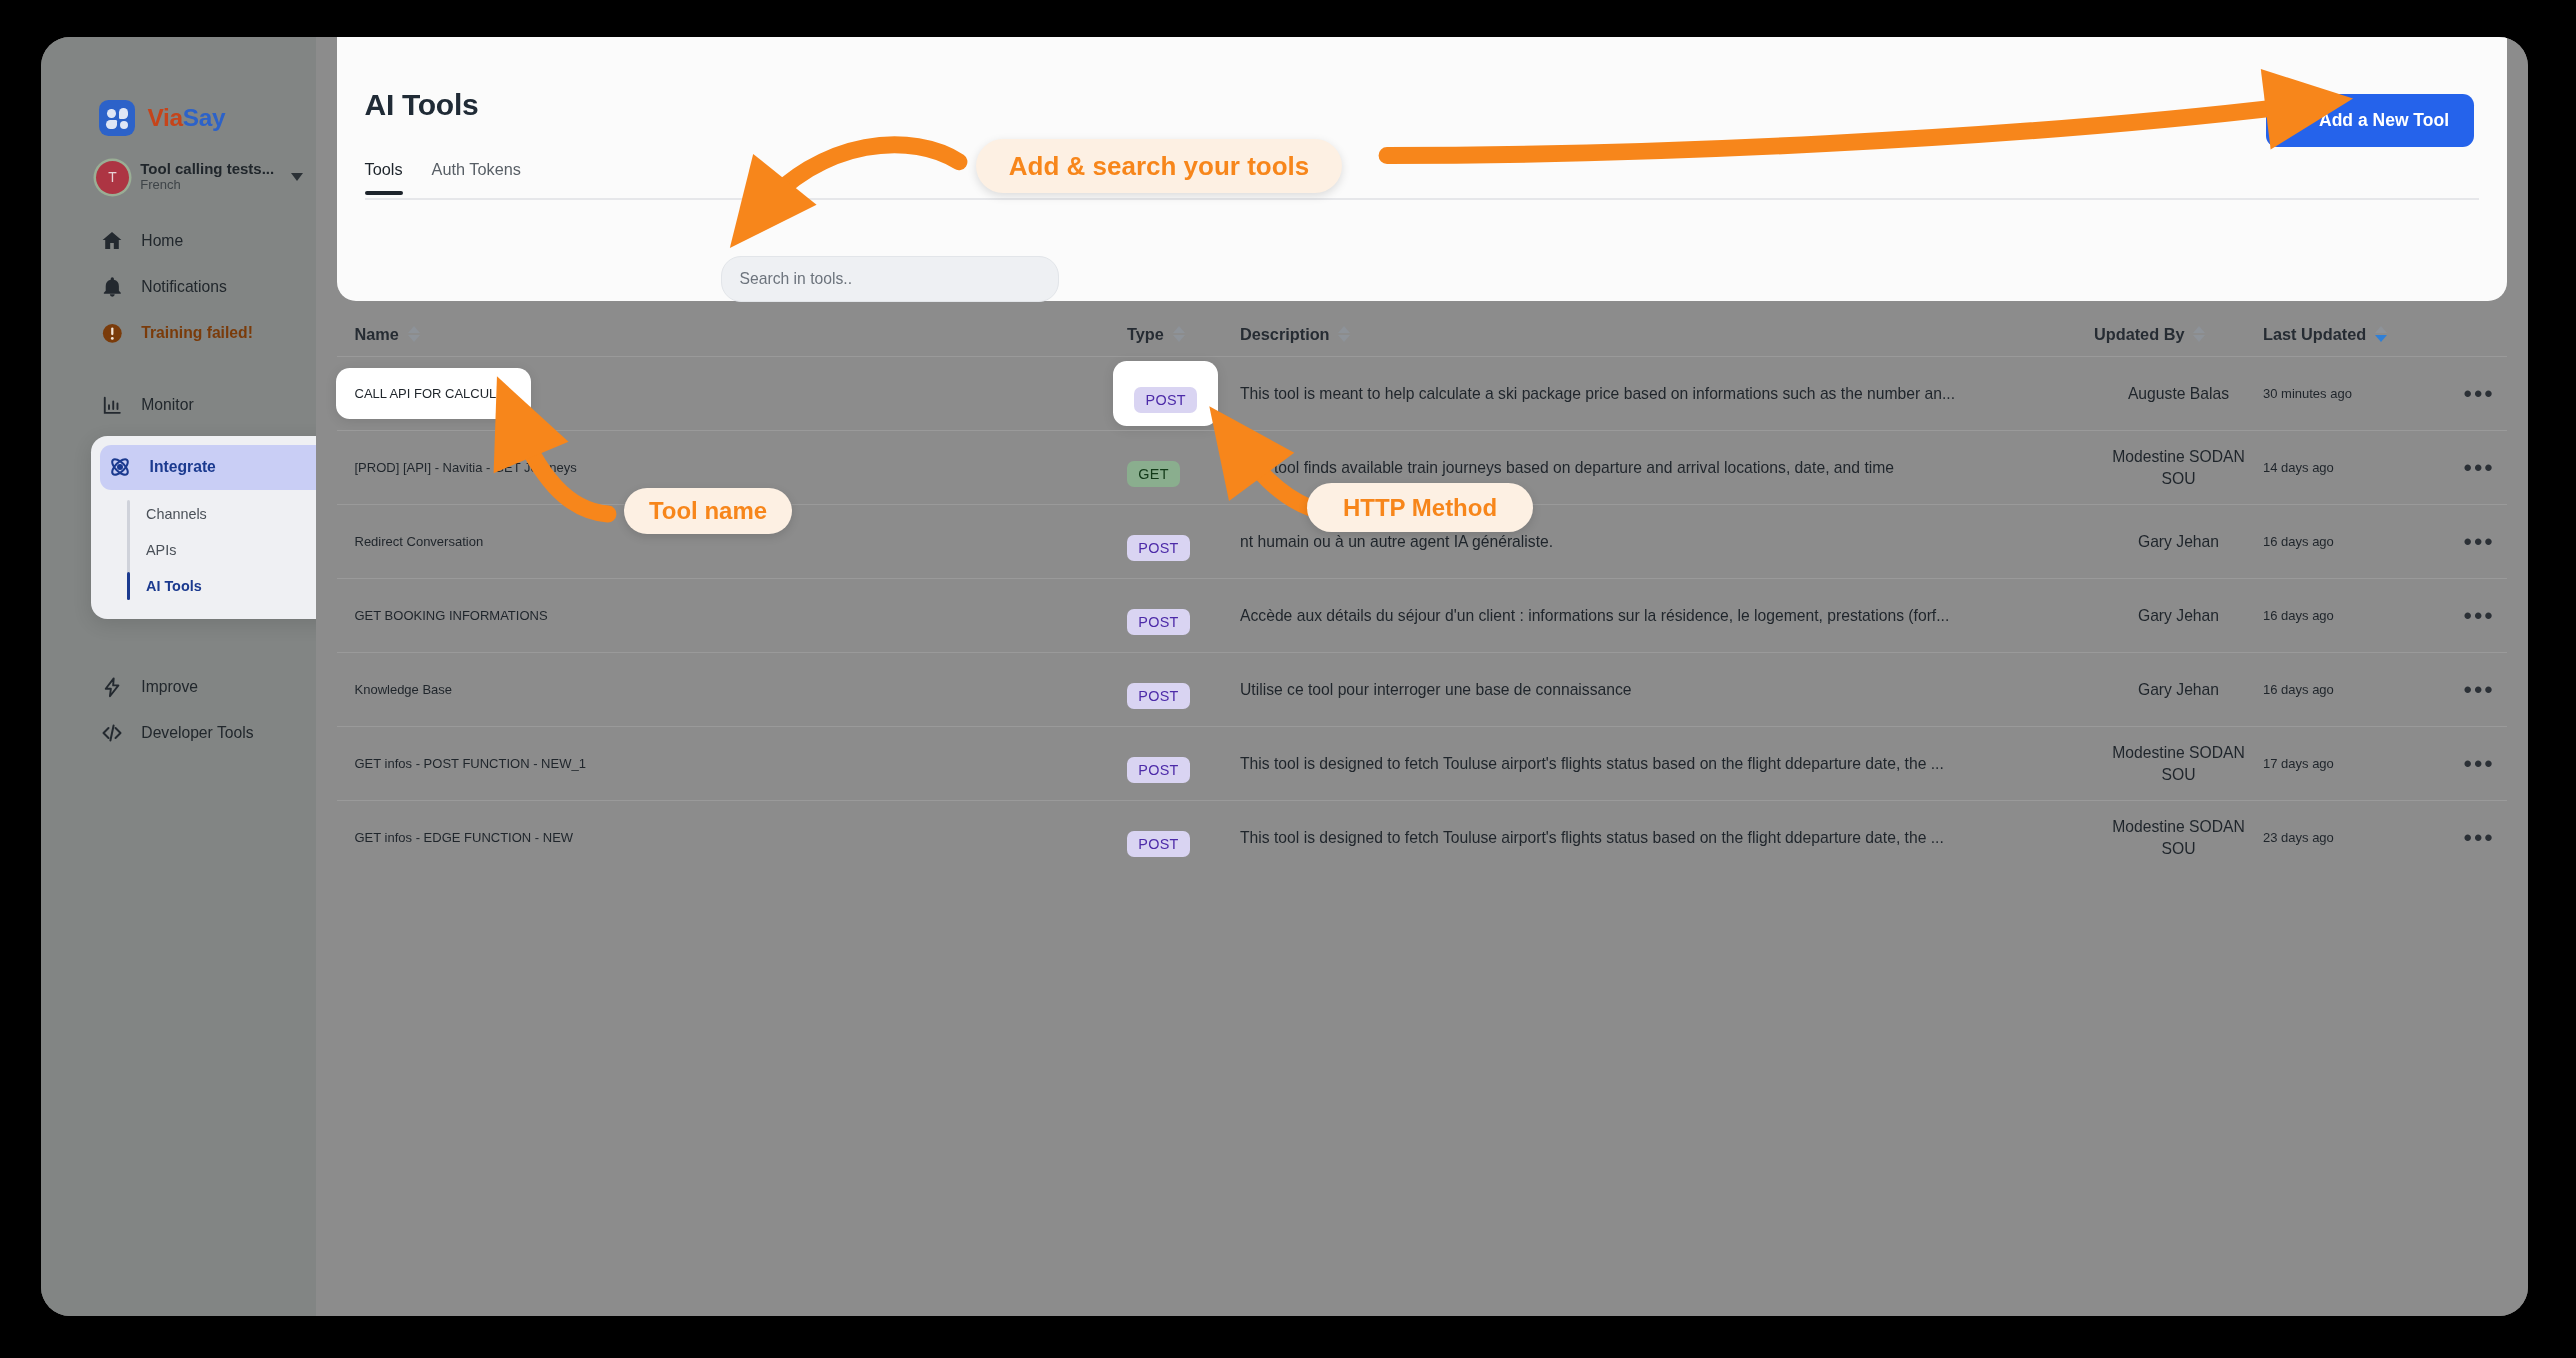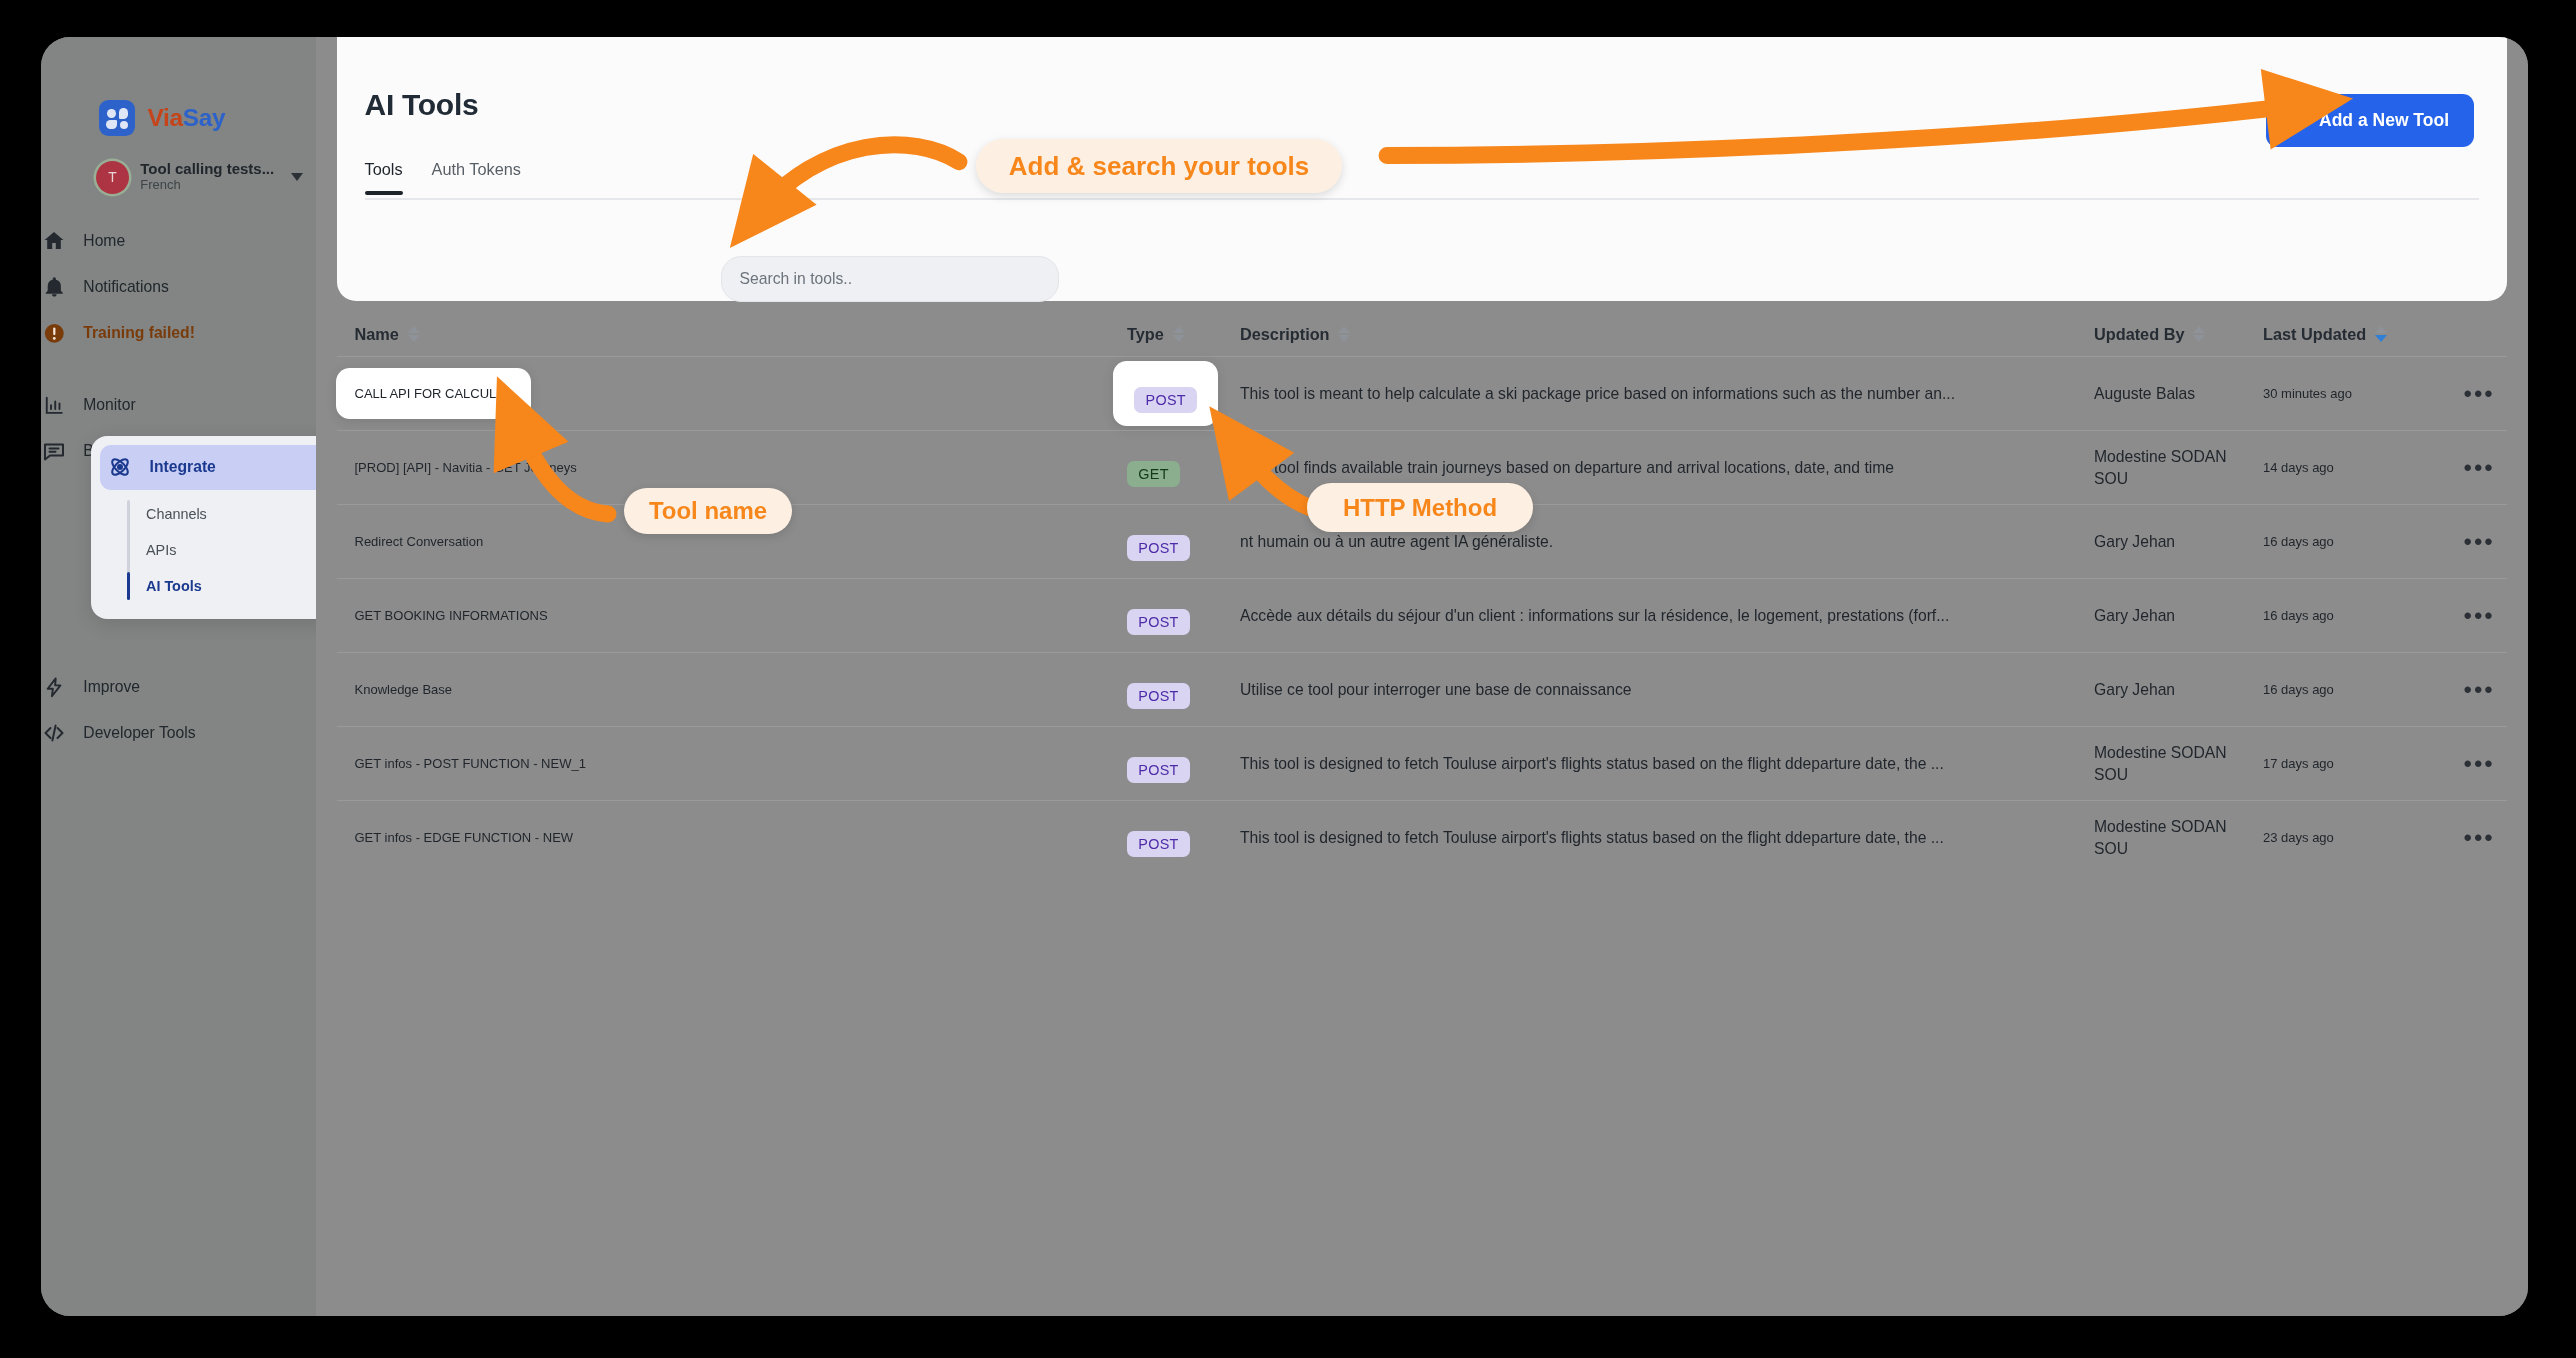--- a/index.html
+++ b/index.html
@@ -47,21 +47,21 @@
     box-shadow:0 0 0 2.5px #9aae95;
   }
   .ws-meta{ flex:1 1 auto; min-width:0; }
   .ws-name{ font-size:15px;font-weight:bold;color:#20262b;line-height:1.15;white-space:nowrap;overflow:hidden; }
   .ws-lang{ font-size:13px;color:#3e4448;line-height:1.3; }
   .ws-caret{ width:0;height:0;border-left:6.9px solid transparent;border-right:6.9px solid transparent;border-top:8.1px solid #2b3136;flex:0 0 auto;margin-left:2.5px; }
 
   .nav{ position:absolute; left:0; top:181px; width:100%; }
   .nav-item{
     display:flex;align-items:center;gap:16.3px;
-    height:46px; cursor:pointer;
+    height:46px; padding-left:58px; cursor:pointer;
   }
   .nav-ico{ width:26px;height:26px;flex:0 0 auto;display:flex;align-items:center;justify-content:center; }
   .nav-ico svg{ display:block; }
   .nav-label{ font-size:15.7px;color:#21272c; }
   .nav-item.alert .nav-label{ color:#7a3b0a; font-weight:bold; }
   .nav-gap{ height:26px; }
 
   
   #integrate-group{
     position:absolute; left:50px; top:399px; width:262px;
@@ -131,21 +131,21 @@
   .th{ display:inline-flex; align-items:center; gap:8.8px; font-size:16.3px; font-weight:bold; color:#262c33; cursor:pointer; }
   .sorter{ display:inline-flex; flex-direction:column; gap:2.5px; }
   .sorter b{ display:block;width:0;height:0;border-left:6.3px solid transparent;border-right:6.3px solid transparent; }
   .sorter b.up{ border-bottom:7.5px solid #8e9399; }
   .sorter b.dn{ border-top:7.5px solid #8e9399; }
   .sorter.on b.dn{ border-top-color:#2f7fd6; }
 
   .trow{ border-top:1.3px solid #9a9a9a; min-height:74px; align-items:center; }
   .cell{ font-size:13px; color:#1f252b; line-height:1.35; }
   .desc{ font-size:15.7px; color:#1f252b; white-space:nowrap; overflow:hidden; text-overflow:ellipsis; }
-  .by{ font-size:15.7px; color:#1f252b; line-height:1.38; }
+  .by{ font-size:15.7px; color:#1f252b; line-height:1.38;text-align:center; }
   .badge{
     display:inline-block; padding:5px 11.3px; border-radius:6.9px;
     font-size:14.4px; letter-spacing:0.3px;margin-top:12px;
   }
   .badge.post{ background:#d9d4f2; color:#4c2aa8; }
   .badge.get { background:#8aae8e; color:#123a18; }
   .kebab{ font-size:24px; letter-spacing:1.9px; color:#2b3036; line-height:.5; cursor:pointer; user-select:none; }
 
   
   .spot{

